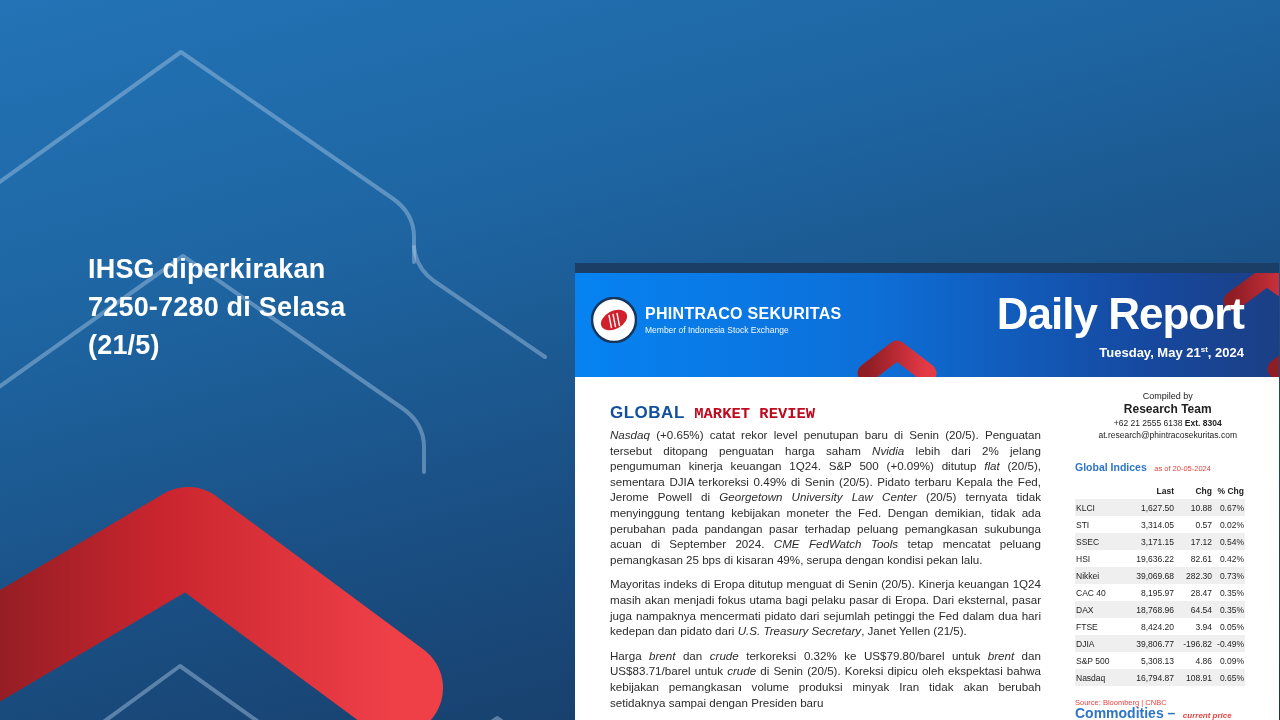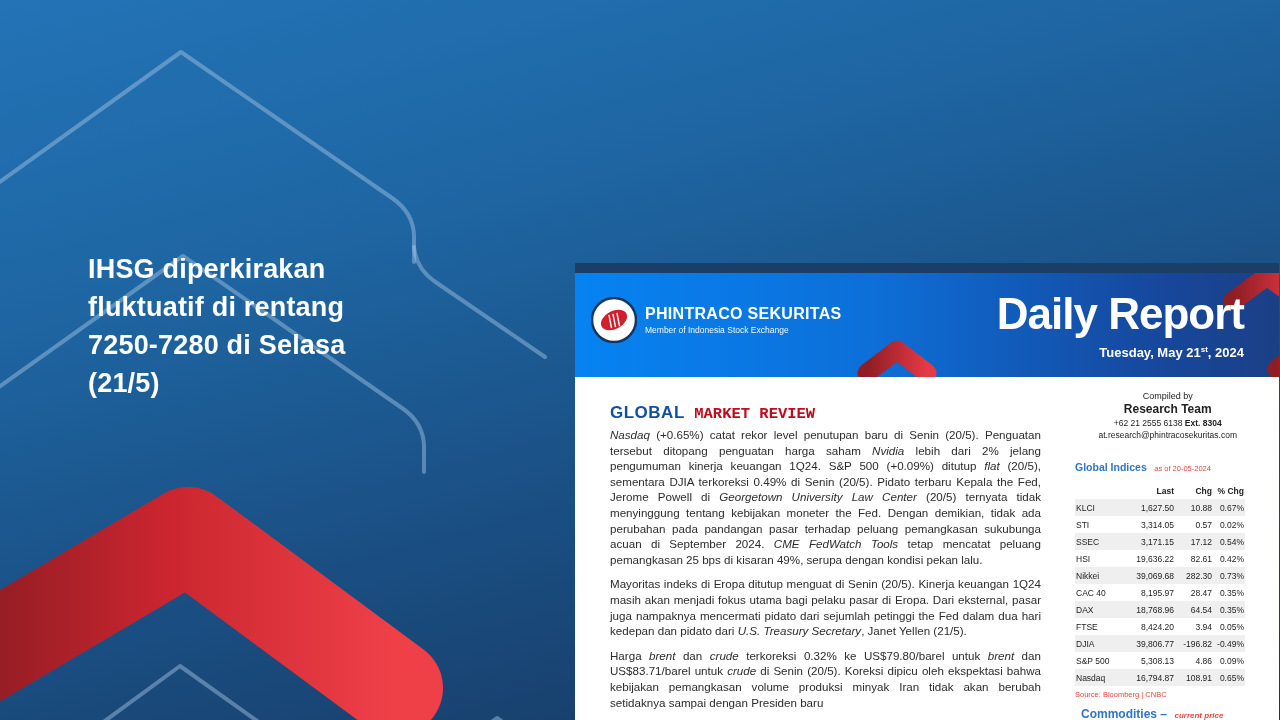--- a/index.html
+++ b/index.html
@@ -57,24 +57,24 @@
   .gi-title { color:#2e75c6; font-size:10.5px; font-weight:700; }
   .gi-asof  { color:#e8433f; font-size:7.5px; margin-left:3px; }
 
   .gi-table { margin-top:8px; font-size:8.5px; color:#222; }
   .gi-hrow, .gi-row { display:grid; grid-template-columns:46px 54px 38px 32px; align-items:center; height:17px; }
   .gi-hrow { font-weight:700; height:16px; }
   .gi-cell { padding:0 1px; }
   .gi-cell.num, .gi-hcell.num { text-align:right; }
   .gi-hcell { padding:0 1px; }
   .gi-row.alt { background:#efefef; }
-  .gi-source { margin-top:4px; color:#e8433f; font-size:7.5px; }
+  .gi-source { margin-top:12px; color:#e8433f; font-size:7.5px; }
 
   .commodities { position:absolute; top:313px; left:0; white-space:nowrap; }
-  .cm-title { color:#2e75c6; font-size:12px; font-weight:700;margin-left:6px; }
+  .cm-title { color:#2e75c6; font-size:14px; font-weight:700; }
   .cm-sub { color:#e8433f; font-size:8px; font-style:italic; margin-left:3px;font-weight:bold; }
 </style>
 </head>
 <body>
 
 <div class="slide">
 
   <svg class="bg-deco" viewBox="0 0 1280 720" xmlns="http://www.w3.org/2000/svg">
     <defs>
       <linearGradient id="redgrad" x1="0" y1="0" x2="1" y2="0">
@@ -88,21 +88,20 @@
       <path d="M 414 247 Q 416 268 434 281 L 545 357"></path>
       <path d="M -140 486 L 183 256 L 402 408 Q 424 423 424 447 L 424 472"></path>
       <path d="M -140 900 L 180 666 L 430 844"></path>
       <path d="M 190 940 L 497 718 L 560 762"></path>
     </g>
     <path d="M -75 690 L 188 535 L 395 688" fill="none" stroke="url(#redgrad)" stroke-width="96" stroke-linejoin="round" stroke-linecap="round"></path>
   </svg>
 
   <div class="slide-title">
     <div>IHSG diperkirakan</div>
-    <div>fluktuatif di rentang</div>
     <div>7250-7280 di Selasa</div>
     <div>(21/5)</div>
   </div>
 
   <div class="doc">
     <div class="doc-strip"></div>
 
     <div class="doc-header">
       <svg class="hdr-svg" viewBox="0 0 705 104" xmlns="http://www.w3.org/2000/svg">
         <defs>

